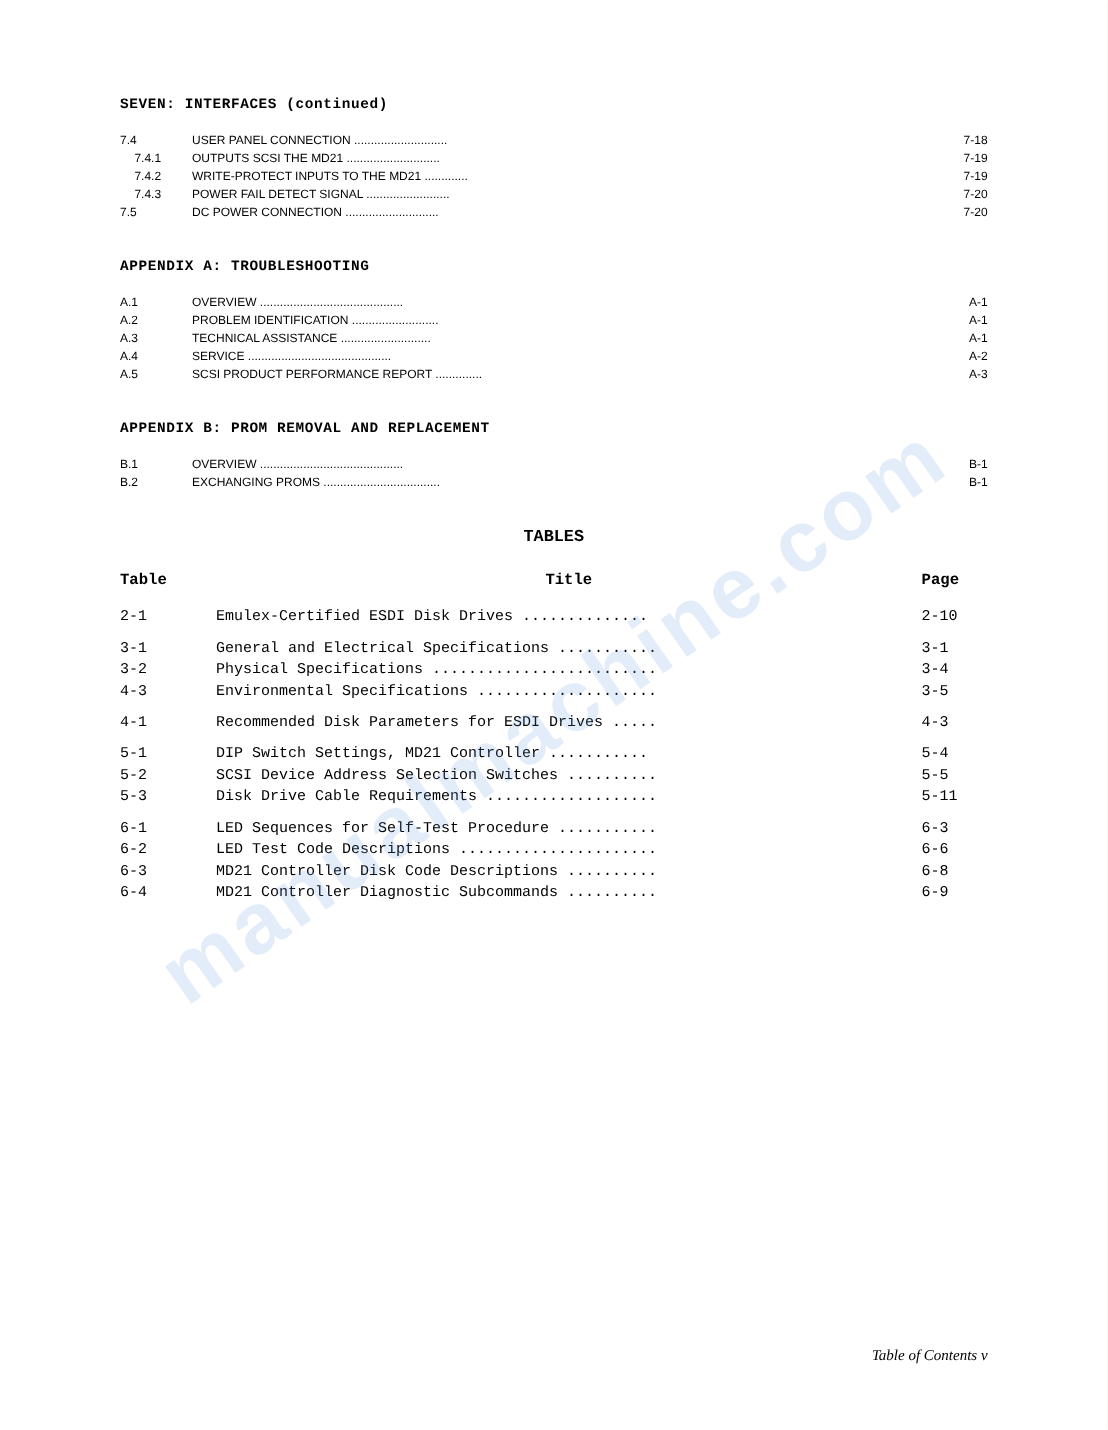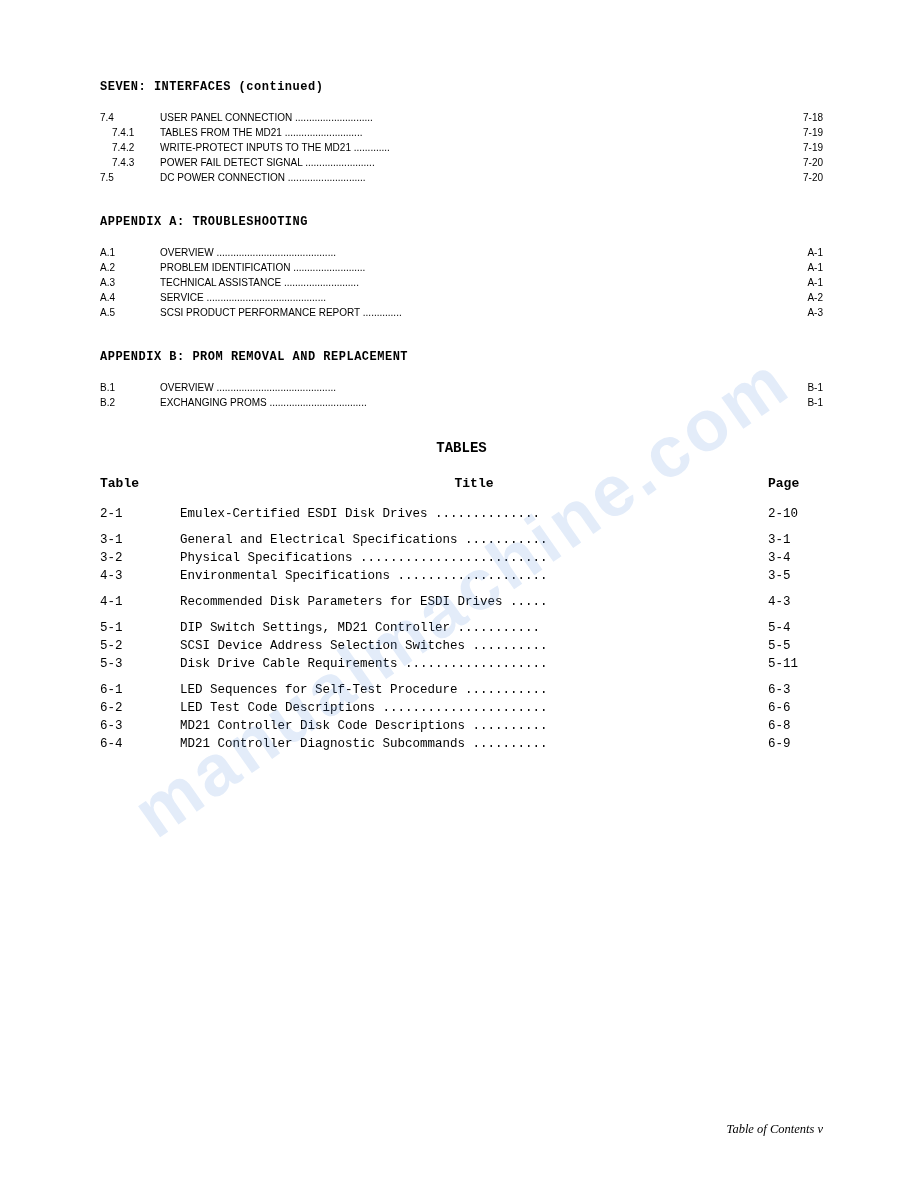--- a/index.html
+++ b/index.html
@@ -170,21 +170,21 @@
   <div id="main-content">
       <div class="toc-section">
         <div class="section-header">SEVEN:  INTERFACES (continued)</div>
         <div class="toc-row">
           <span class="toc-number">7.4</span>
           <span class="toc-title">USER PANEL CONNECTION    ............................</span>
           <span class="toc-page">7-18</span>
         </div>
         <div class="toc-row">
           <span class="toc-number-sub">7.4.1</span>
-          <span class="toc-title">TABLES FROM THE MD21    ............................</span>
+          <span class="toc-title">OUTPUTS SCSI THE MD21    ............................</span>
           <span class="toc-page">7-19</span>
         </div>
         <div class="toc-row">
           <span class="toc-number-sub">7.4.2</span>
           <span class="toc-title">WRITE-PROTECT INPUTS TO THE MD21   .............</span>
           <span class="toc-page">7-19</span>
         </div>
         <div class="toc-row">
           <span class="toc-number-sub">7.4.3</span>
           <span class="toc-title">POWER FAIL DETECT SIGNAL   .........................</span>

